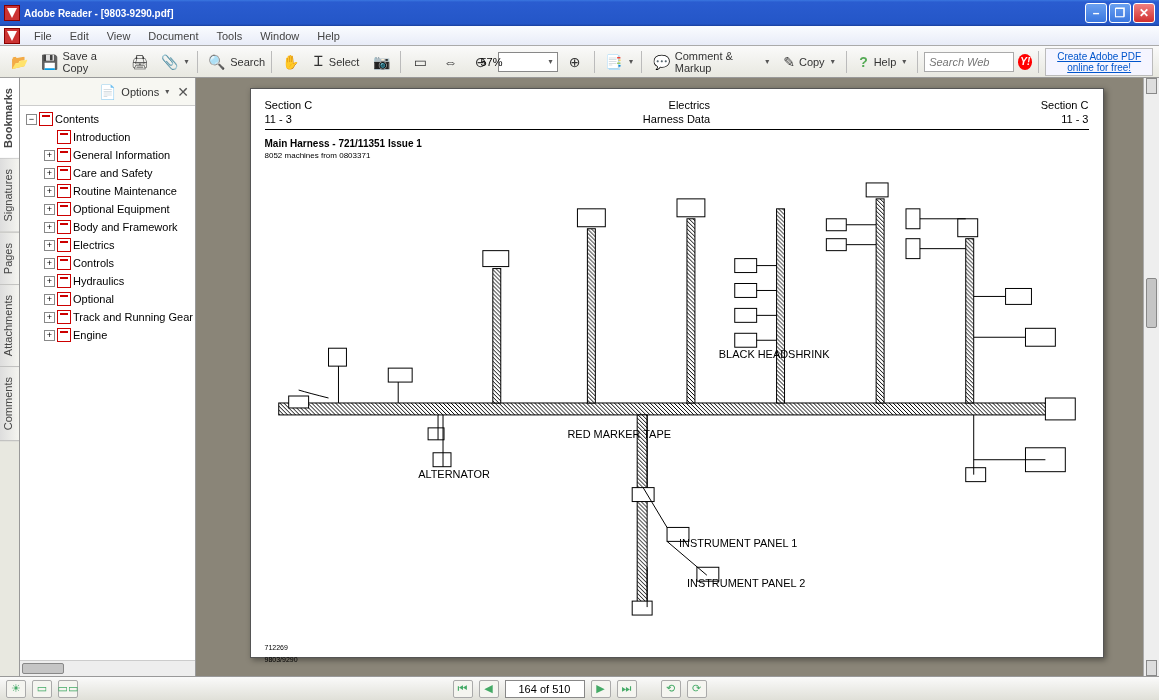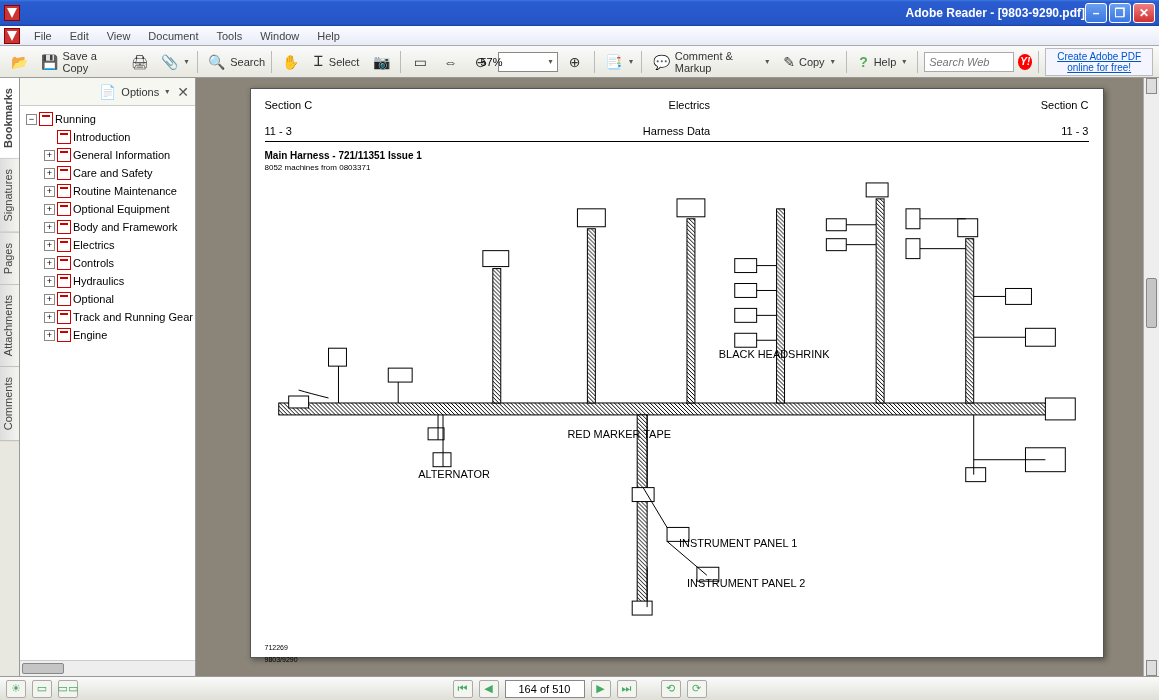--- a/index.html
+++ b/index.html
@@ -2,21 +2,21 @@
 <html><head>
 <meta charset="utf-8">
 <style>
 * { margin:0; padding:0; box-sizing:border-box; font-family:Tahoma,Arial,sans-serif; font-size:11px; }
 body { background:#ece9d8; width:1159px; height:700px; overflow:hidden; }
 
 
 .titlebar { height:26px; background:linear-gradient(#3a77e0,#2a5cd0 8%,#2456c7 92%,#1a3f9c); display:flex; align-items:center; padding:0 4px; color:#fff; }
 .app-icon { width:16px; height:16px; background:#c33; margin-right:4px; border:1px solid #800; position:relative; }
 .app-icon::after { content:""; position:absolute; inset:2px; background:#fff; clip-path:polygon(50% 0,100% 100%,0 100%); transform:scaleY(-1); }
-.title { font-weight:bold; font-size:12px; flex:1;text-align:right; }
+.title { font-weight:bold; font-size:10px; flex:1; }
 .winbtns { display:flex; gap:2px; }
 .winbtn { width:22px; height:20px; border:1px solid #fff; border-radius:3px; display:flex; align-items:center; justify-content:center; color:#fff; font-size:12px; font-weight:bold; cursor:pointer; }
 .wb-min,.wb-max { background:linear-gradient(#6aa0f0,#3a77e0); }
 .wb-close { background:linear-gradient(#f08080,#d03030); }
 
 
 .menubar { height:20px; background:linear-gradient(#fafcff,#e8ecf8); padding:0 4px; display:flex; align-items:center; gap:2px; border-bottom:1px solid #aaa; }
 .menubar .app-icon { width:16px; height:16px; }
 .mitem { padding:2px 8px; color:#444; cursor:pointer; }
 
@@ -54,21 +54,21 @@
 
 
 .docwrap { flex:1; background:#8a8578; overflow:hidden; position:relative; padding:10px 12px 10px 10px; }
 .scrollbar-v { position:absolute; right:0; top:0; bottom:0; width:16px; background:#eee; border-left:1px solid #aaa; }
 .scrollbar-v::before, .scrollbar-v::after { content:""; position:absolute; left:2px; right:2px; height:14px; background:#ddd; border:1px solid #888; }
 .scrollbar-v::before { top:0; } .scrollbar-v::after { bottom:0; }
 .scrollbar-v .thumb { position:absolute; left:2px; right:2px; top:200px; height:50px; background:#c5c5c5; border:1px solid #888; border-radius:2px; }
 
 .page { width:854px; height:570px; margin:0 auto; background:#fff; border:1px solid #555; box-shadow:2px 2px 6px rgba(0,0,0,.4); padding:10px 14px; position:relative; font-size:9px; color:#000; }
 .phead { display:flex; justify-content:space-between; }
-.phead-col { display:flex; flex-direction:column; gap:14px; }
+.phead-col { display:flex; flex-direction:column; gap:2px; }
 .phead-col.r { text-align:right; }
 .phead .big { font-size:11px; }
 .phead .c { text-align:center; }
 .pline { height:1px; background:#000; margin:4px 0 8px; }
 .ptitle { font-size:10px; font-weight:bold; }
 .psub { font-size:8px; margin-top:2px; }
 
 .diagram { position:absolute; left:14px; right:14px; top:80px; bottom:30px; }
 .diagram svg { width:100%; height:100%; }
 .pagefoot { position:absolute; bottom:6px; left:14px; font-size:7px; }
@@ -200,21 +200,21 @@
           <span class="ticon">📄</span>
           <span>Options</span>
           <span class="caret">▾</span>
         </div>
       <div class="bm-close">✕</div>
     </div>
     <div class="tree">
       <div class="tnode">
         <span class="texp">−</span>
         <span class="tpdf"></span>
-        <span class="tlabel">Running</span>
+        <span class="tlabel">Contents</span>
       </div>
       <div id="tree-children">
           <div class="tnode child">
             <span style="width:11px"></span>
             <span class="tpdf"></span>
             <span class="tlabel">Introduction</span>
           </div>
           <div class="tnode child">
             <span class="texp">+</span>
             <span class="tpdf"></span>

